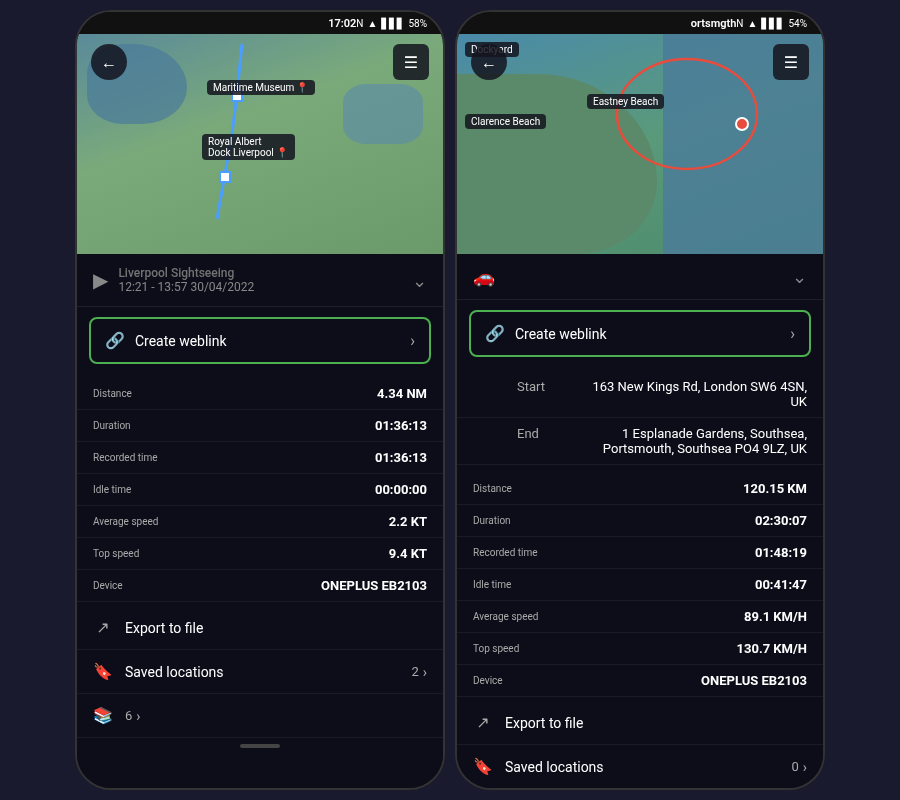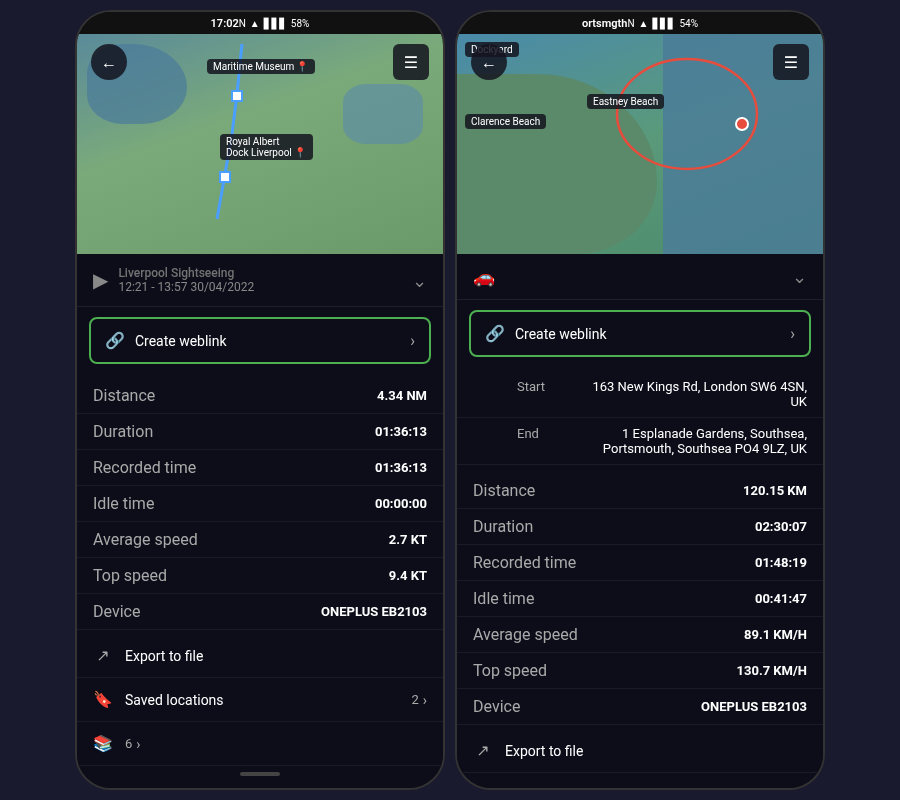--- a/index.html
+++ b/index.html
@@ -19,21 +19,21 @@
       background: #0d0d1a;
       border-radius: 36px;
       overflow: hidden;
       border: 2px solid #333;
       display: flex;
       flex-direction: column;
       position: relative;
     }
     .status-bar {
       display: flex;
-      justify-content: center;
+      justify-content: flex-end;
       align-items: center;
       padding: 4px 16px;
       background: #111;
       font-size: 11px;
       color: #fff;
       height: 22px;
     }
     .status-left { font-weight: 600; }
     .status-icons { display: flex; gap: 4px; align-items: center; font-size: 10px; }
     .map-area {
@@ -147,21 +147,21 @@
     }
     .stat-row {
       display: flex;
       justify-content: space-between;
       align-items: center;
       padding: 8px 16px;
       border-bottom: 1px solid #1a1a2a;
     }
     .stat-label {
       color: #aaa;
-      font-size: 16px;
+      font-size: 10px;
     }
     .stat-value {
       color: #fff;
       font-size: 13px;
       font-weight: 700;
     }
     .action-row {
       display: flex;
       align-items: center;
       gap: 12px;
@@ -258,22 +258,22 @@
       <div style="position:absolute;top:0;left:0;right:0;bottom:0;background:linear-gradient(160deg,#5a8a9a 0%,#7aaa7a 40%,#6a9a6a 100%);"></div>
       <div style="position:absolute;top:10px;left:10px;width:100px;height:80px;background:#4a7a9a;border-radius:40% 60% 50% 40%;opacity:0.7;"></div>
       <div style="position:absolute;top:50px;right:20px;width:80px;height:60px;background:#5a8aaa;border-radius:30%;opacity:0.6;"></div>
 
       <svg style="position:absolute;top:0;left:0;width:100%;height:100%;">
         <polyline points="165,10 160,60 155,100 148,140 140,185" stroke="#4a9eff" stroke-width="3" fill="none" stroke-dasharray="none"></polyline>
         <rect x="155" y="57" width="10" height="10" fill="#fff" stroke="#4a9eff" stroke-width="2"></rect>
         <rect x="143" y="138" width="10" height="10" fill="#fff" stroke="#4a9eff" stroke-width="2"></rect>
       </svg>
 
-      <div class="map-label" style="top:25px;left:130px;">Maritime Museum 📍</div>
-      <div class="map-label" style="top:100px;left:143px;">Royal Albert<br>Dock Liverpool 📍</div>
+      <div class="map-label" style="top:46px;left:130px;">Maritime Museum 📍</div>
+      <div class="map-label" style="top:100px;left:125px;">Royal Albert<br>Dock Liverpool 📍</div>
     </div>
 
     <div class="nav-bar">
       <div class="nav-btn">←</div>
       <div class="nav-btn nav-btn-square">☰</div>
     </div>
   </div>
 
   <div class="content-area">
 
@@ -308,21 +308,21 @@
       <div class="stat-row">
         <span class="stat-label">Recorded time</span>
         <span class="stat-value">01:36:13</span>
       </div>
       <div class="stat-row">
         <span class="stat-label">Idle time</span>
         <span class="stat-value">00:00:00</span>
       </div>
       <div class="stat-row">
         <span class="stat-label">Average speed</span>
-        <span class="stat-value">2.7 KT</span>
+        <span class="stat-value">2.2 KT</span>
       </div>
       <div class="stat-row">
         <span class="stat-label">Top speed</span>
         <span class="stat-value">9.4 KT</span>
       </div>
       <div class="stat-row">
         <span class="stat-label">Device</span>
         <span class="stat-value">ONEPLUS EB2103</span>
       </div>
     </div>

